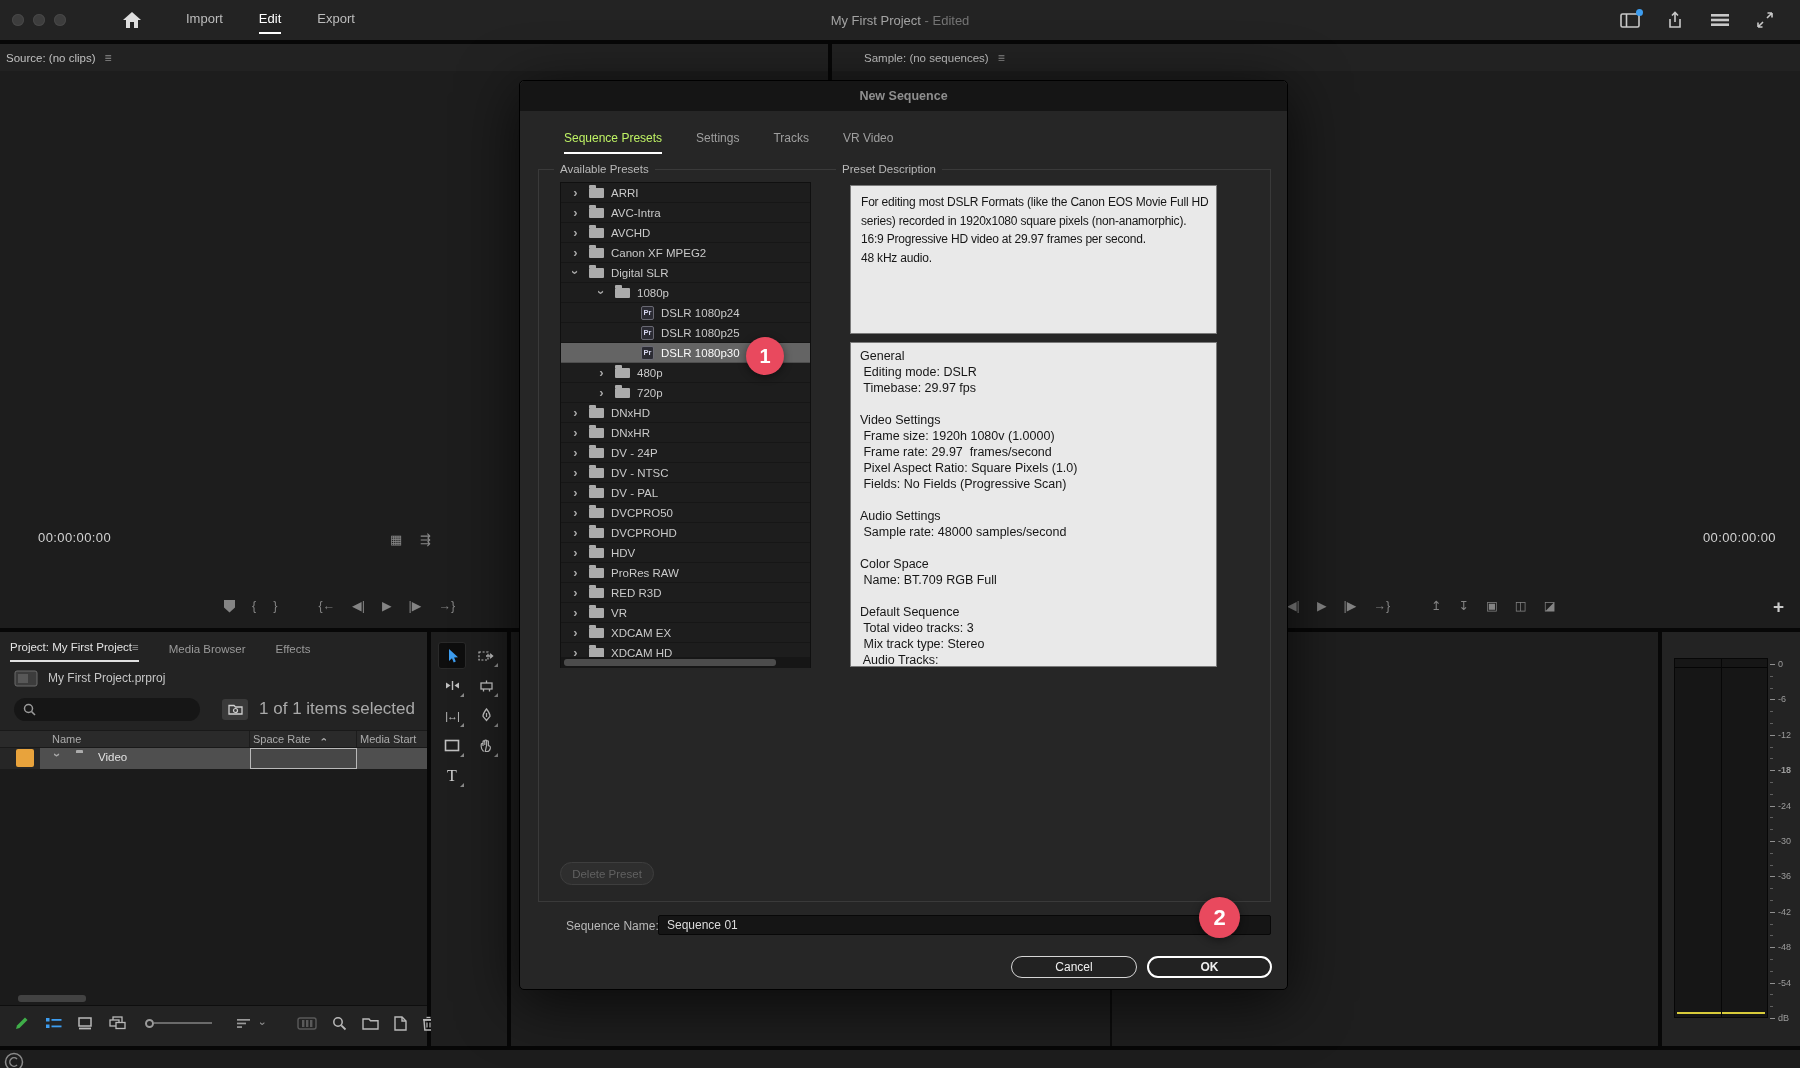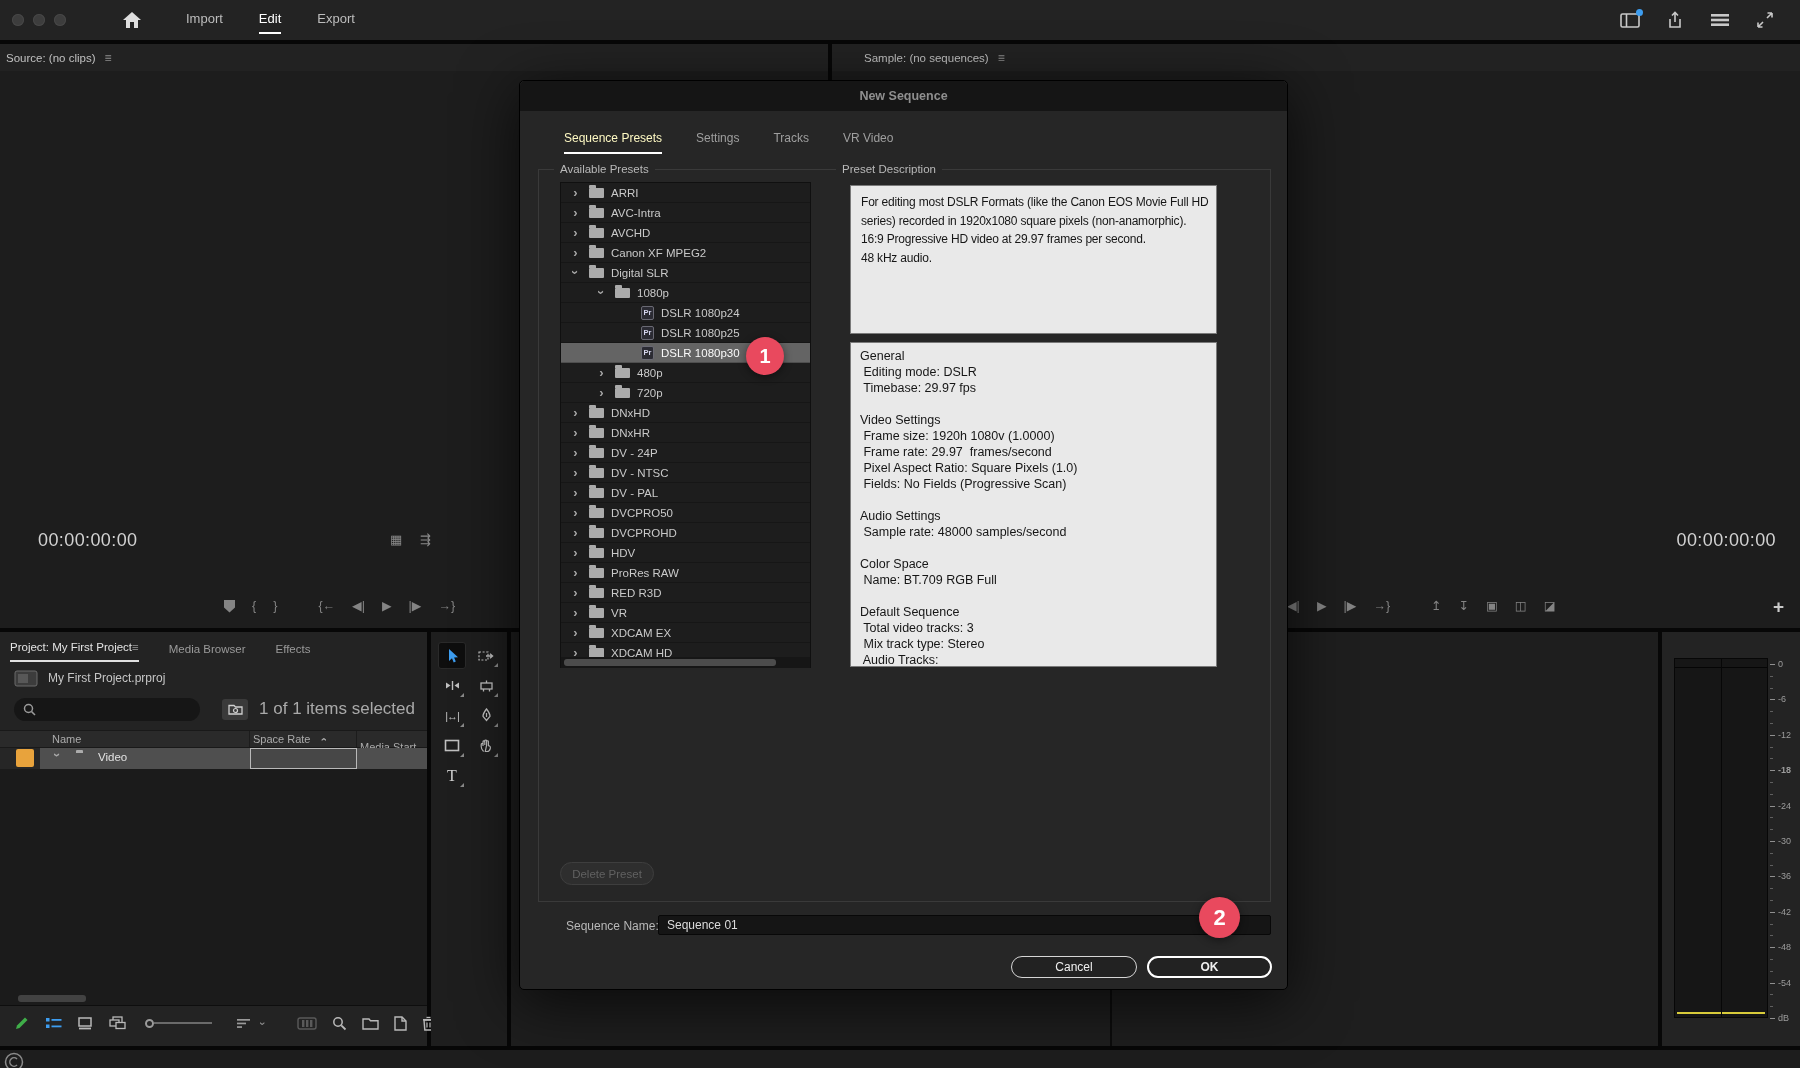--- a/index.html
+++ b/index.html
@@ -24,21 +24,21 @@
   
   .panel { position:absolute; background:#1f1f1f; }
   .panel-header { height:27px; background:#242424; display:flex; align-items:center; font-size:11.5px; color:#c0c0c0; }
   .menu-glyph { color:#8f8f8f; margin-left:9px; font-size:12px; }
 
   
   .source-panel { left:0; top:44px; width:828px; height:584px; background:#1d1d1d; }
   .program-panel { left:832px; top:44px; width:968px; height:584px; background:#1d1d1d; }
   .source-panel .panel-header, .program-panel .panel-header { background:#222222; padding-left:6px; }
   .program-panel .panel-header { padding-left:32px; }
-  .timecode { position:absolute; font-size:18px; letter-spacing:.4px; color:#d2d2d2; }
+  .timecode { position:absolute; font-size:13px; letter-spacing:.4px; color:#d2d2d2; }
   .tc-left { left:38px; top:486px; }
   .tc-right { right:24px; top:486px; }
   .viewer-icon { position:absolute; top:488px; color:#8a8a8a; font-size:13px; }
   .vi-1 { left:390px; } .vi-2 { left:420px; }
   .transport { position:absolute; top:548px; height:28px; display:flex; align-items:center; gap:17px; }
   .src-transport { left:224px; }
   .prg-transport { left:455px; right:16px; }
   .tr-btn { color:#848484; font-size:12.5px; line-height:1; white-space:nowrap; cursor:default; }
   .tr-btn.pregap { margin-left:24px; }
   .tr-btn.pushright { margin-left:auto; font-size:19px; color:#c9c9c9; font-weight:bold; }
@@ -51,21 +51,21 @@
   .proj-tab.active { color:#e4e4e4; border-bottom:2px solid #e0e0e0; }
   .prproj-row { display:flex; align-items:center; gap:10px; height:32px; padding-left:14px; font-size:12px; color:#c6c6c6; }
   .search-row { display:flex; align-items:center; height:30px; padding:0 12px 0 14px; }
   .search-box { width:186px; height:23px; background:#161616; border-radius:12px; display:flex; align-items:center; padding-left:9px; gap:6px; }
   .search-input { background:transparent; border:none; outline:none; color:#cccccc; font-size:11px; width:140px; }
   .bin-search-btn { margin-left:22px; width:26px; height:21px; background:#3a3a3a; border-radius:3px; display:flex; align-items:center; justify-content:center; }
   .sel-status { margin-left:auto; font-size:17px; color:#a9a9a9; }
   .ptable-head { position:relative; height:18px; margin-top:6px; background:#2a2a2a; font-size:11px; color:#ababab; border-top:1px solid #191919; border-bottom:1px solid #191919; }
   .col-name { position:absolute; left:52px; top:2px; }
   .col-fr { position:absolute; left:253px; top:2px; display:flex; gap:7px; align-items:center; }
-  .col-ms { position:absolute; left:360px; top:10px; }
+  .col-ms { position:absolute; left:360px; top:2px; }
   .colline { position:absolute; top:0; bottom:0; width:1px; background:#1c1c1c; }
   .ptable-row { position:relative; height:21px; background:#262626; }
   .row-hl { position:absolute; left:40px; right:0; top:0; bottom:0; background:#4f4f4f; }
   .clip-chip { position:absolute; left:16px; top:1px; width:18px; height:18px; background:var(--chip-orange); border-radius:2px; }
   .row-chev { position:absolute; left:50px; top:1px; color:#cfcfcf; }
   .row-folder { position:absolute; left:74px; top:5px; }
   .row-label { position:absolute; left:98px; top:3px; font-size:11.5px; color:#e2e2e2; }
   .fr-cell { position:absolute; left:250px; width:107px; top:0; bottom:0; border:1px solid #b9b9b9; background:#474747; }
   .plist-area { position:relative; height:236px; background:#1b1b1b; }
   .plist-hscroll { position:absolute; left:18px; bottom:3px; width:68px; height:7px; border-radius:3px; background:#424242; }
@@ -99,21 +99,21 @@
   .ticklabel { position:absolute; left:10px; font-size:9px; color:#9c9c9c; }
 
   
   .bottom-strip { position:absolute; left:0; top:1050px; width:1800px; height:18px; background:#1d1d1d; overflow:hidden; }
 
   
   .dialog { position:absolute; left:519px; top:80px; width:769px; height:910px; background:#262626; border:1px solid #000; border-radius:5px; box-shadow:0 12px 60px rgba(0,0,0,.7); z-index:40; }
   .dlg-titlebar { height:30px; background:#151515; border-radius:5px 5px 0 0; display:flex; align-items:center; justify-content:center; font-size:12.5px; font-weight:bold; color:#8f8f8f; }
   .dlg-tabs { position:absolute; left:44px; top:50px; display:flex; gap:34px; font-size:12px; color:#9f9f9f; }
   .dlg-tab { padding-bottom:7px; }
-  .dlg-tab.active { color:#fef9c3; border-bottom:2px solid #ffffff; }
+  .dlg-tab.active { color:#bef264; border-bottom:2px solid #ffffff; }
   .dlg-fieldset { position:absolute; left:18px; top:88px; width:733px; height:733px; border:1px solid #3a3a3a; }
   .group-label { position:absolute; top:82px; font-size:11.5px; color:#b9b9b9; background:#262626; padding:0 6px; z-index:2; }
   .gl-presets { left:34px; }
   .gl-desc { left:316px; }
   .preset-tree { position:absolute; left:40px; top:101px; width:251px; height:486px; background:#1d1d1d; border:1px solid #101010; overflow:hidden; }
   .tree-row { position:relative; height:20px; display:flex; align-items:center; font-size:11.5px; color:#c9c9c9; border-bottom:1px solid rgba(0,0,0,.22); white-space:nowrap; }
   .tree-row.selected { background:#646464; color:#fafafa; }
   .chev { display:inline-block; width:13px; margin-right:5px; text-align:center; color:#a8a8a8; font-size:13px; font-weight:bold; line-height:1; }
   .chev.exp { transform:rotate(90deg); }
   .folder-icon { position:relative; width:15px; height:10px; background:#ababab; border-radius:1px; margin:0 7px 0 2px; flex:none; }
@@ -149,20 +149,23 @@
     </div>
     <span class="home-btn">
       <svg width="20" height="18" viewBox="0 0 20 18">
           <path d="M10 1 L19 9 H16 V17 H12 V11 H8 V17 H4 V9 H1 Z" fill="#dedede"></path>
         </svg>
     </span>
     <div class="nav">
       <span class="nav-item">Import</span>
       <span class="nav-item active">Edit</span>
       <span class="nav-item">Export</span>
+    </div>
+    <div class="tb-title">
+      <span>My First Project</span><span class="suffix"> - Edited</span>
     </div>
     <div class="tb-icons">
       <span class="tb-icon">
         <svg width="20" height="16" viewBox="0 0 20 16">
             <rect x="1" y="2" width="18" height="13" rx="1.5" fill="none" stroke="#c9c9c9" stroke-width="1.6"></rect>
             <line x1="6.5" y1="2" x2="6.5" y2="15" stroke="#c9c9c9" stroke-width="1.6"></line>
           </svg>
         <span class="ws-dot"></span>
       </span>
       <span class="tb-icon">

